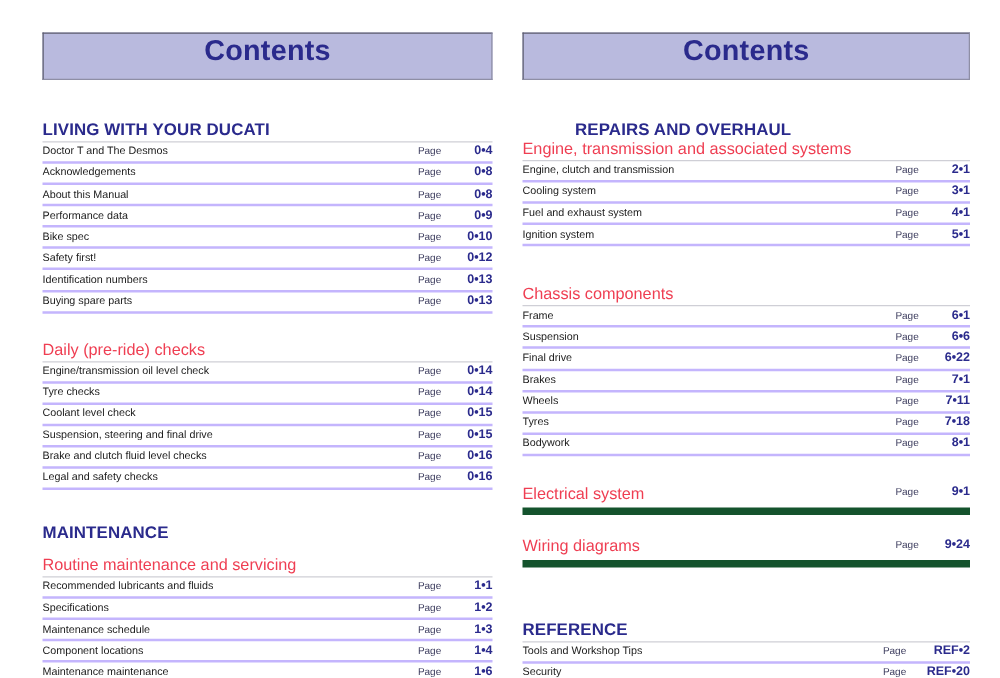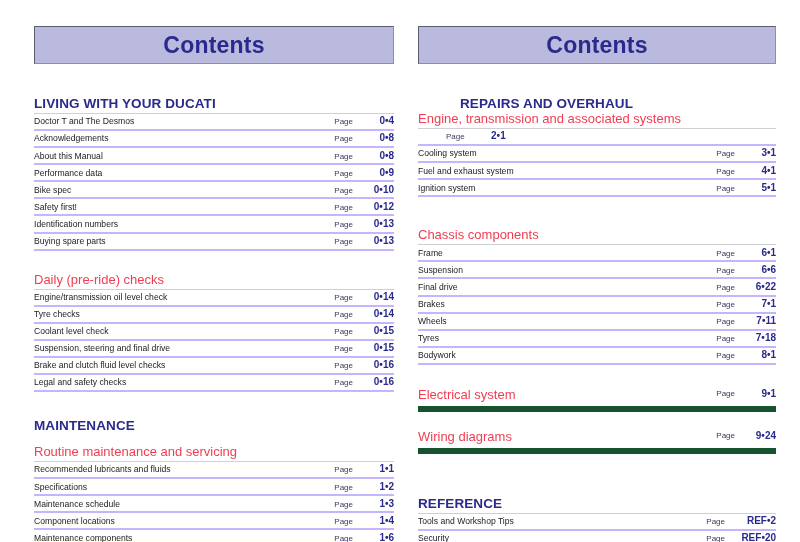--- a/index.html
+++ b/index.html
@@ -35,21 +35,21 @@
   
   .banner {
     margin-top: 26px;
     height: 36px;
     background: #b9bade;
     border-top: 1.5px solid #5c5c6e;
     border-left: 1.5px solid #5c5c6e;
     border-right: 1px solid #8e8ea5;
     border-bottom: 1px solid #8e8ea5;
     display: flex;
-    align-items: center;
+    align-items: flex-start;
     justify-content: center;
   }
   .banner-title {
     font-size: 23px;
     font-weight: bold;
     color: #2a2a8c;
     letter-spacing: 0.2px;
   }
 
   
@@ -240,38 +240,39 @@
           <span class="toc-label">Maintenance schedule</span>
           <span class="toc-pageword">Page</span>
           <span class="toc-pagenum">1•3</span>
         </div>
         <div class="toc-row">
           <span class="toc-label">Component locations</span>
           <span class="toc-pageword">Page</span>
           <span class="toc-pagenum">1•4</span>
         </div>
         <div class="toc-row">
-          <span class="toc-label">Maintenance components</span>
+          <span class="toc-label">Maintenance maintenance</span>
           <span class="toc-pageword">Page</span>
           <span class="toc-pagenum">1•6</span>
         </div>
       </div>
   </div>
 
   <div class="page page-right">
 
     <div class="banner">
       <span class="banner-title">Contents</span>
     </div>
 
     <h2 class="section-title sec-repairs">REPAIRS AND OVERHAUL</h2>
 
     <h3 class="group-title grp-engine">Engine, transmission and associated systems</h3>
     <div class="toc-list" id="list-engine">
         <div class="toc-row">
+          <span class="toc-label">Engine, clutch and transmission</span>
           <span class="toc-pageword">Page</span>
           <span class="toc-pagenum">2•1</span>
         </div>
         <div class="toc-row">
           <span class="toc-label">Cooling system</span>
           <span class="toc-pageword">Page</span>
           <span class="toc-pagenum">3•1</span>
         </div>
         <div class="toc-row">
           <span class="toc-label">Fuel and exhaust system</span>

